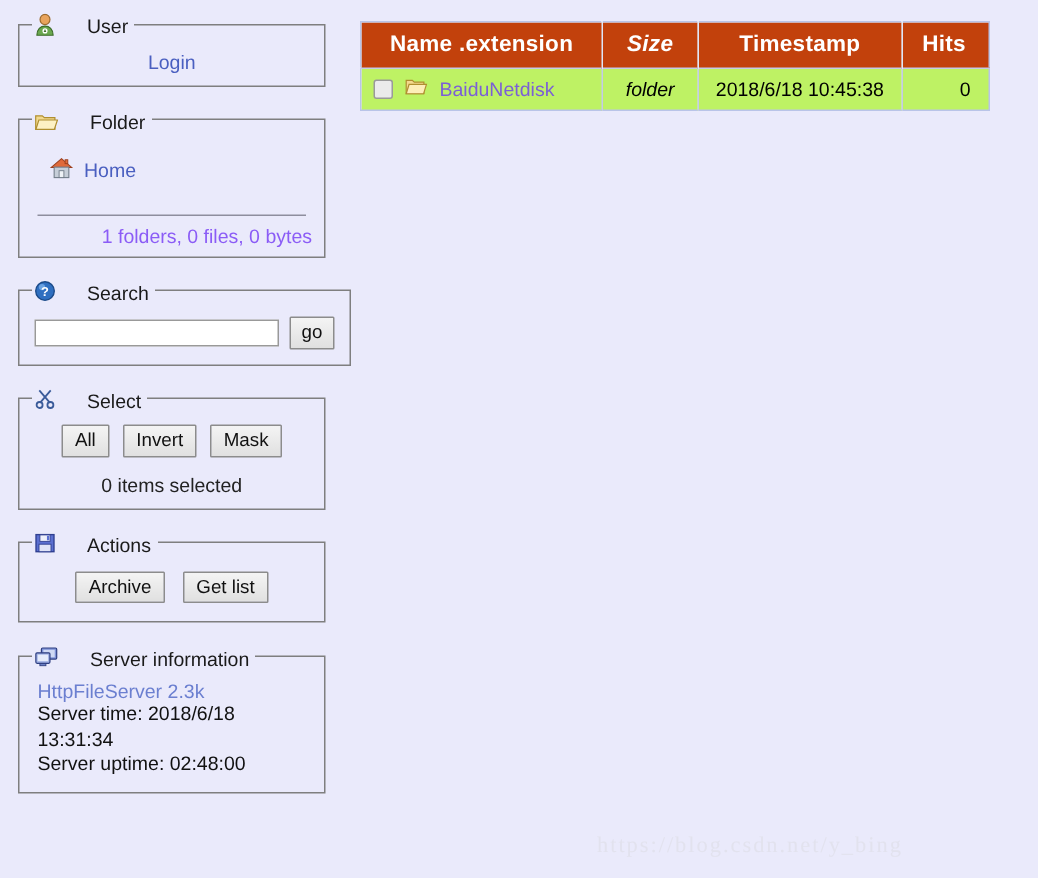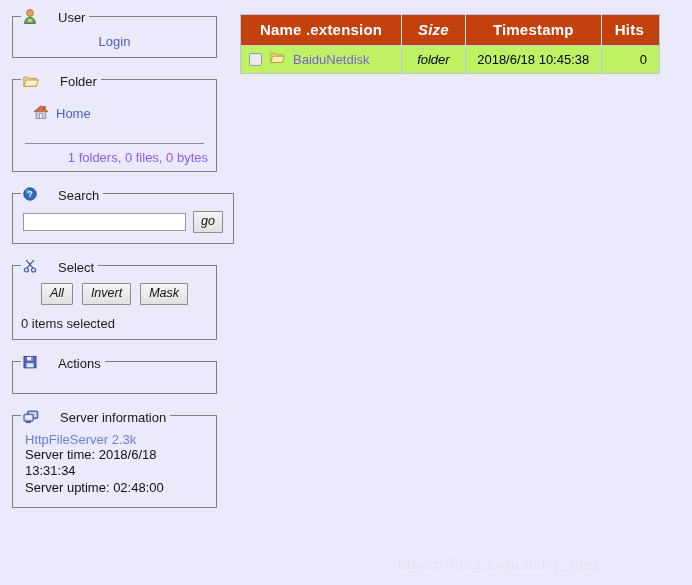--- a/index.html
+++ b/index.html
@@ -112,34 +112,33 @@
     font-family: "Liberation Sans", sans-serif;
     font-size: 12.5px;
     color: #111;
     background: #e6e6e6;
     background: linear-gradient(#f4f4f4, #e0e0e0);
     border: 1px solid #8c8c8c;
     border-radius: 1px;
     padding: 2px 8px 3px 8px;
     line-height: 1.15;
     cursor: pointer;
-    font-style: italic;
   }
   #go-button { padding: 2px 7px 3px 7px; }
 
   
   #select-panel { padding-top: 10px; padding-bottom: 8px; }
   .btn-row {
     display: flex;
     justify-content: center;
     gap: 9px;
     margin-bottom: 11px;
   }
   #selected-count {
-    text-align: left;
+    text-align: center;
     font-size: 13px;
     color: #222;
   }
 
   
   #actions-panel { padding-top: 12px; padding-bottom: 12px; }
   #actions-row { margin-bottom: 0; gap: 12px; }
 
   
   #server-panel { padding-top: 8px; padding-bottom: 10px; }
@@ -326,20 +325,24 @@
             <svg width="14" height="14" viewBox="0 0 14 14">
               <rect x="1.0" y="1.4" width="12" height="11.4" fill="#5b6fd0" stroke="#2f3f90" stroke-width="0.9"></rect>
               <rect x="3.6" y="1.6" width="6.8" height="4.3" fill="#eef0fb" stroke="#2f3f90" stroke-width="0.6"></rect>
               <rect x="8.3" y="2.2" width="1.5" height="3.0" fill="#5b6fd0"></rect>
               <rect x="3.0" y="7.8" width="8" height="5.0" fill="#dfe3f7" stroke="#2f3f90" stroke-width="0.6"></rect>
             </svg>
           </span>
           <span class="legend-txt">Actions</span>
         </span>
       </legend>
+      <div class="btn-row" id="actions-row">
+        <button class="btn">Archive</button>
+        <button class="btn">Get list</button>
+      </div>
     </fieldset>
 
     <fieldset class="panel" id="server-panel">
       <legend>
         <span class="legend-inner">
           <span class="ico">
             <svg width="16" height="14" viewBox="0 0 16 14">
               <rect x="4.6" y="1.0" width="10.2" height="7.4" rx="0.8" fill="#7f93d8" stroke="#2f3f80" stroke-width="0.8"></rect>
               <rect x="5.9" y="2.2" width="7.6" height="5.0" fill="#cfd9f4"></rect>
               <rect x="0.9" y="4.2" width="9.4" height="7.0" rx="0.8" fill="#9fb0e4" stroke="#2f3f80" stroke-width="0.8"></rect>

